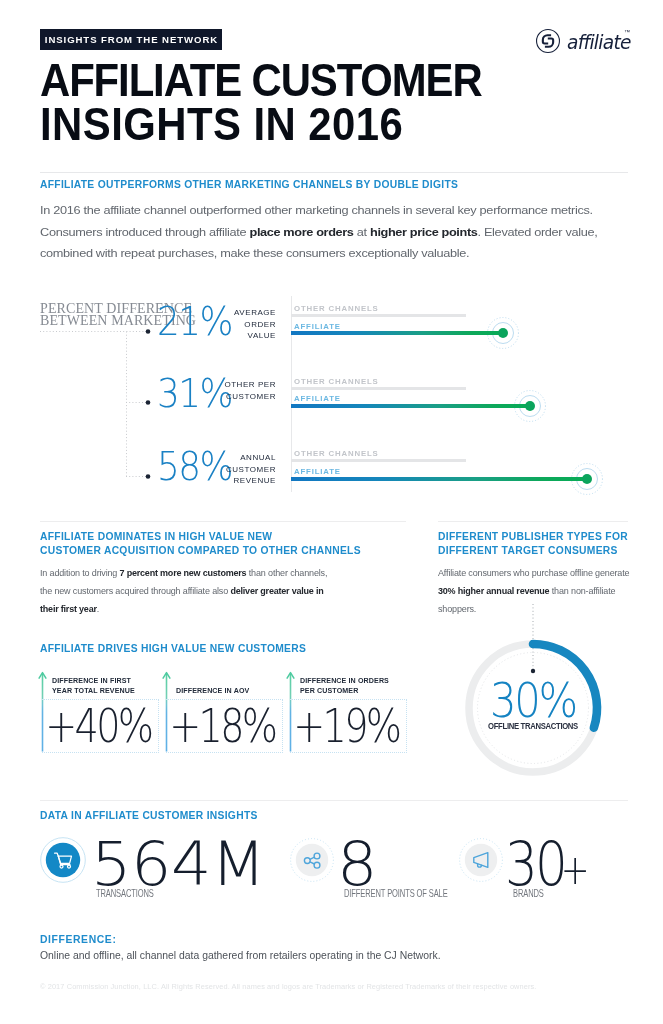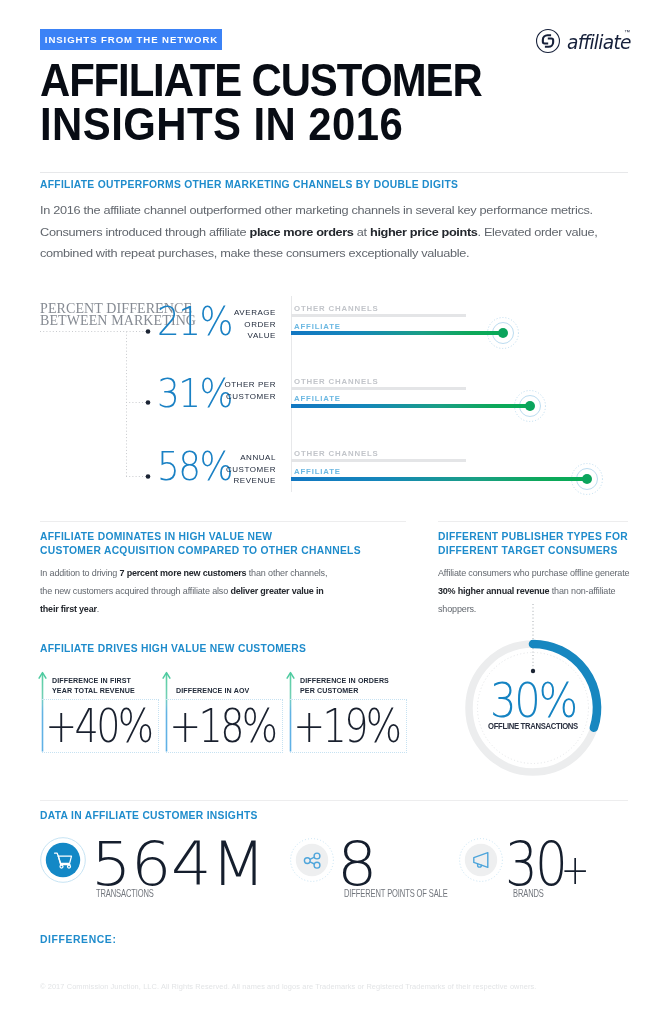--- a/index.html
+++ b/index.html
@@ -4,21 +4,21 @@
 <title>Affiliate Customer Insights in 2016</title>
 <style>
   html,body{margin:0;padding:0;}
   body{width:663px;height:1024px;background:#ffffff;
        font-family:"Liberation Sans",sans-serif;
        -webkit-font-smoothing:antialiased;}
   .page{position:relative;width:663px;height:1024px;overflow:hidden;background:#fff;}
   .abs{position:absolute;}
 
   
-  .badge{left:40px;top:29px;width:182px;height:21px;background:#3b82f6;
+  .badge{left:40px;top:29px;width:182px;height:21px;background:#0f172a;
          color:#ffffff;font-size:9.6px;font-weight:bold;letter-spacing:0.92px;
          display:flex;align-items:center;justify-content:center;
          text-indent:0.92px;}
   .title{left:40px;font-size:46px;font-weight:bold;color:#080c14;white-space:nowrap;
          line-height:1;transform:scaleX(0.91);transform-origin:left top;}
   .title1{top:57px;letter-spacing:-1.2px;}
   .title2{top:101px;letter-spacing:0.5px;}
 
   .logo{left:535px;top:28px;width:95px;height:26px;}
   .logo svg{display:block;}
@@ -286,16 +286,17 @@
     <circle cx="22" cy="22" r="16.2" fill="#eeeff0"></circle>
     <g fill="none" stroke="#4ea5db" stroke-width="1.4" stroke-linejoin="round" stroke-linecap="round">
       <path d="M28.8 14.6 L28.8 29.4 L14.8 24.4 L14.8 19.6 Z"></path>
       <path d="M18.6 25.8 L18.6 27.2 A1.9 1.9 0 0 0 22.4 27.2 L22.4 27.1"></path>
     </g>
   </svg>
   <div class="abs dnum st3" style="left:505px;top:834px">30<span class="plus">+</span></div>
   <div class="abs dcap" style="left:513px;top:888px">BRANDS</div>
 
   <div class="abs meth-h" style="left:40px;top:934px">DIFFERENCE:</div>
+  <div class="abs meth-b" style="left:40px;top:950px;width:520px">Online and offline, all channel data gathered from retailers operating in the CJ Network.</div>
 
   <div class="abs foot" style="left:40px;top:982px;width:588px">© 2017 Commission Junction, LLC. All Rights Reserved. All names and logos are Trademarks or Registered Trademarks of their respective owners.</div>
 
 </div>
 
 </body></html>

